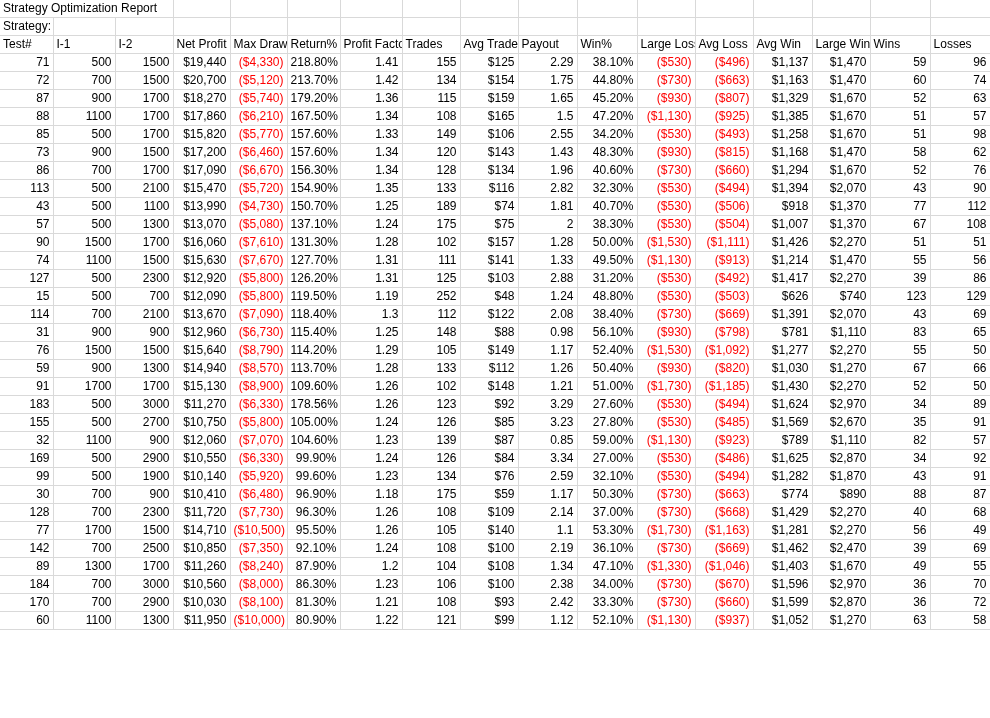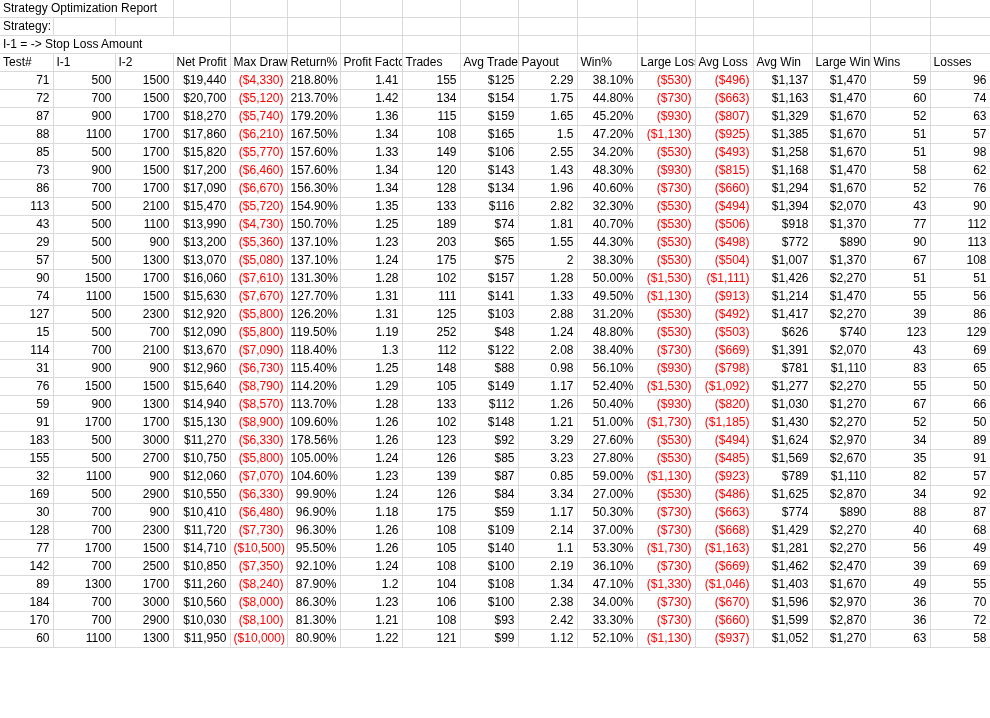--- a/index.html
+++ b/index.html
@@ -97,36 +97,20 @@
           <td class="txt"></td>
           <td class="txt"></td>
           <td class="txt"></td>
           <td class="txt"></td>
           <td class="txt"></td>
           <td class="txt"></td>
           <td class="txt"></td>
           <td class="txt"></td>
         </tr>
         <tr>
-          <td colspan="4" class="txt pre">I-1 =   -&gt; Stop Loss Amount</td>
-          <td class="txt"></td>
-          <td class="txt"></td>
-          <td class="txt"></td>
-          <td class="txt"></td>
-          <td class="txt"></td>
-          <td class="txt"></td>
-          <td class="txt"></td>
-          <td class="txt"></td>
-          <td class="txt"></td>
-          <td class="txt"></td>
-          <td class="txt"></td>
-          <td class="txt"></td>
-          <td class="txt"></td>
-        </tr>
-        <tr>
           <td class="txt">Test#</td>
           <td class="txt">I-1</td>
           <td class="txt">I-2</td>
           <td class="txt">Net Profit</td>
           <td class="txt">Max Draw</td>
           <td class="txt">Return%</td>
           <td class="txt">Profit Factor</td>
           <td class="txt">Trades</td>
           <td class="txt">Avg Trade</td>
           <td class="txt">Payout</td>
@@ -303,39 +287,20 @@
           <td class="num">1.81</td>
           <td class="num">40.70%</td>
           <td class="num neg">($530)</td>
           <td class="num neg">($506)</td>
           <td class="num">$918</td>
           <td class="num">$1,370</td>
           <td class="num">77</td>
           <td class="num">112</td>
         </tr>
         <tr>
-          <td class="num">29</td>
-          <td class="num">500</td>
-          <td class="num">900</td>
-          <td class="num">$13,200</td>
-          <td class="num neg">($5,360)</td>
-          <td class="num">137.10%</td>
-          <td class="num">1.23</td>
-          <td class="num">203</td>
-          <td class="num">$65</td>
-          <td class="num">1.55</td>
-          <td class="num">44.30%</td>
-          <td class="num neg">($530)</td>
-          <td class="num neg">($498)</td>
-          <td class="num">$772</td>
-          <td class="num">$890</td>
-          <td class="num">90</td>
-          <td class="num">113</td>
-        </tr>
-        <tr>
           <td class="num">57</td>
           <td class="num">500</td>
           <td class="num">1300</td>
           <td class="num">$13,070</td>
           <td class="num neg">($5,080)</td>
           <td class="num">137.10%</td>
           <td class="num">1.24</td>
           <td class="num">175</td>
           <td class="num">$75</td>
           <td class="num">2</td>
@@ -588,20 +553,39 @@
           <td class="num">3.34</td>
           <td class="num">27.00%</td>
           <td class="num neg">($530)</td>
           <td class="num neg">($486)</td>
           <td class="num">$1,625</td>
           <td class="num">$2,870</td>
           <td class="num">34</td>
           <td class="num">92</td>
         </tr>
         <tr>
+          <td class="num">99</td>
+          <td class="num">500</td>
+          <td class="num">1900</td>
+          <td class="num">$10,140</td>
+          <td class="num neg">($5,920)</td>
+          <td class="num">99.60%</td>
+          <td class="num">1.23</td>
+          <td class="num">134</td>
+          <td class="num">$76</td>
+          <td class="num">2.59</td>
+          <td class="num">32.10%</td>
+          <td class="num neg">($530)</td>
+          <td class="num neg">($494)</td>
+          <td class="num">$1,282</td>
+          <td class="num">$1,870</td>
+          <td class="num">43</td>
+          <td class="num">91</td>
+        </tr>
+        <tr>
           <td class="num">30</td>
           <td class="num">700</td>
           <td class="num">900</td>
           <td class="num">$10,410</td>
           <td class="num neg">($6,480)</td>
           <td class="num">96.90%</td>
           <td class="num">1.18</td>
           <td class="num">175</td>
           <td class="num">$59</td>
           <td class="num">1.17</td>

